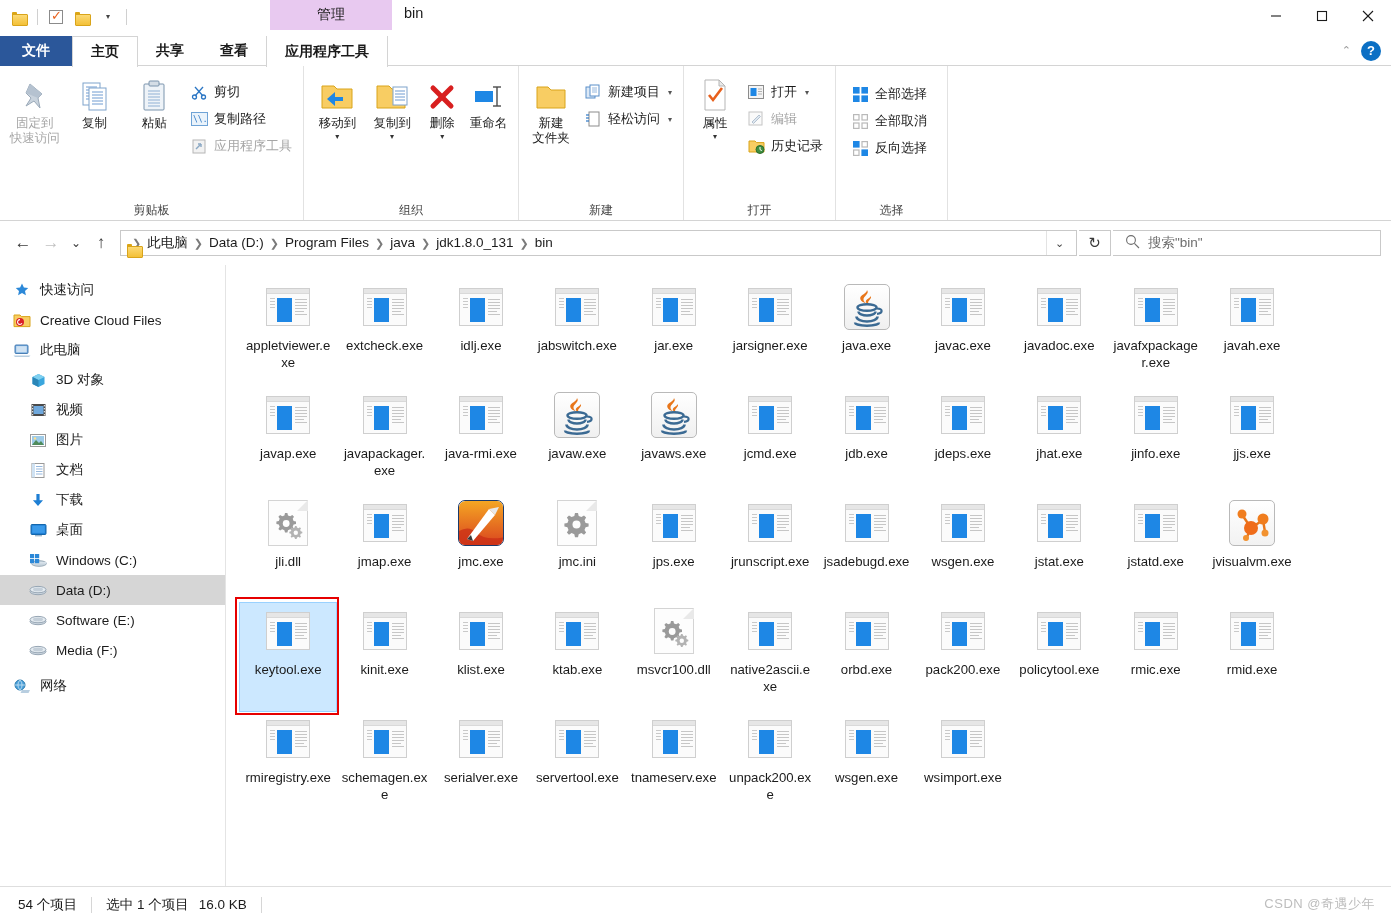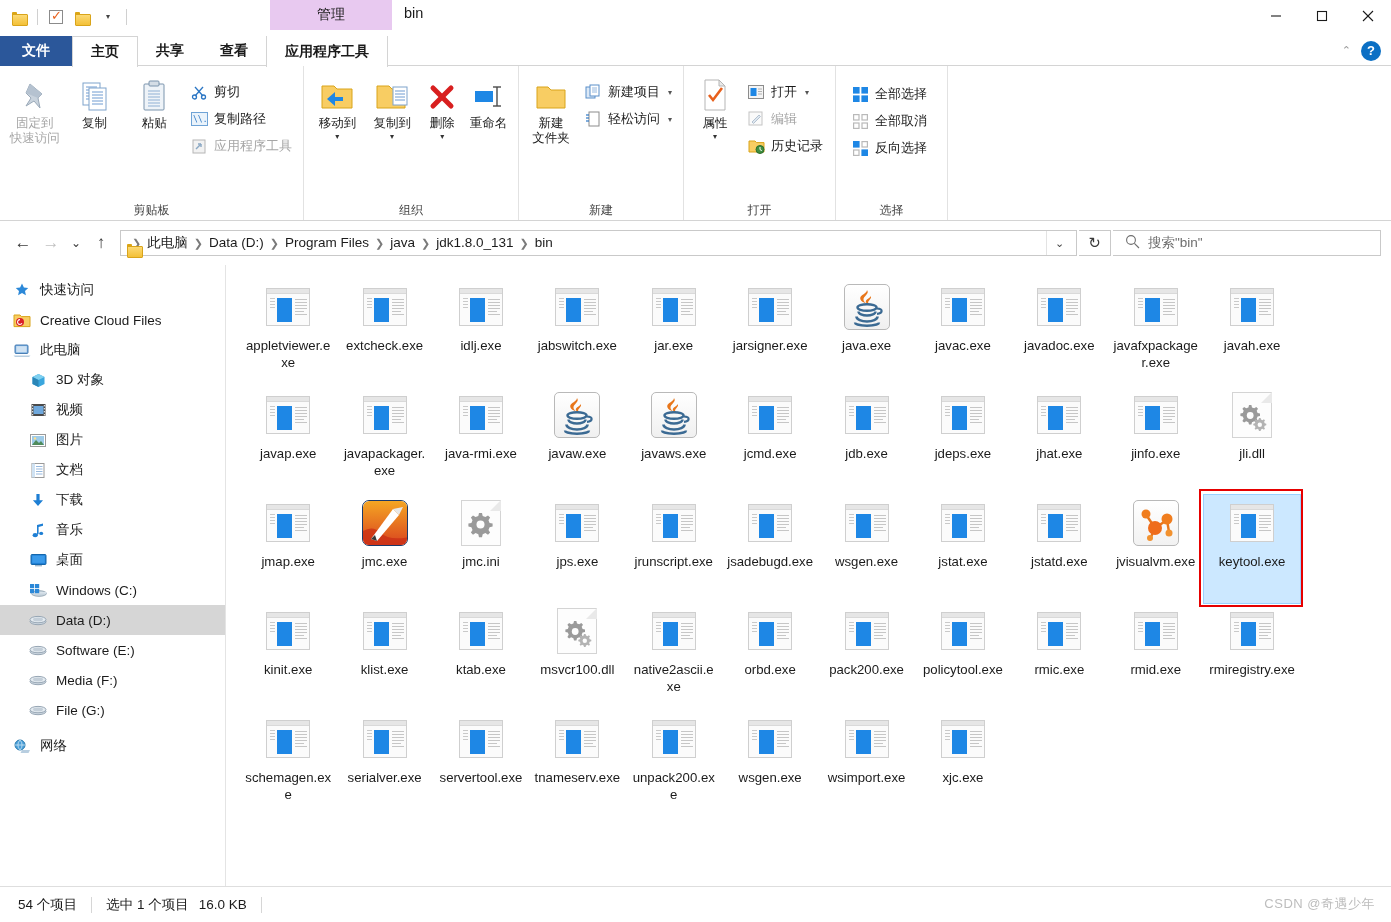--- a/index.html
+++ b/index.html
@@ -619,30 +619,20 @@
 
       <div class="navitem lvl2">
         <span class="nico">
           <svg width="14" height="15" viewBox="0 0 14 15">
               <path d="M5.4 1 h3.2 v6.2 h3.4 L7 13 1.9 7.2 h3.5 Z" fill="#1e7fd4"></path>
             </svg>
         </span>
         <span class="ntxt">下载</span>
       </div>
 
-      <div class="navitem lvl2">
-        <span class="nico">
-          <svg width="13" height="15" viewBox="0 0 13 15">
-              <path d="M5 12 V2 l6 -1.4 v2.2 L6.6 3.9 V11 Z" fill="#1e7fd4"></path>
-              <ellipse cx="3.2" cy="12.2" rx="2.6" ry="2.1" fill="#1e7fd4"></ellipse>
-              <ellipse cx="9.2" cy="10.4" rx="2" ry="1.7" fill="#1e7fd4"></ellipse>
-            </svg>
-        </span>
-        <span class="ntxt">音乐</span>
-      </div>
 
       <div class="navitem lvl2">
         <span class="nico">
           <svg width="17" height="14" viewBox="0 0 17 14">
               <rect x="1" y="1.5" width="15" height="10" rx="1" fill="#1e7fd4" stroke="#1466ab"></rect>
               <rect x="2.2" y="2.6" width="12.6" height="7.3" fill="#3a9aea"></rect>
               <rect x="5" y="12" width="7" height="1.4" fill="#9fb8ce"></rect>
             </svg>
         </span>
         <span class="ntxt">桌面</span>
@@ -690,30 +680,20 @@
         <span class="nico">
           <svg width="18" height="12" viewBox="0 0 18 12">
               <ellipse cx="9" cy="7.5" rx="8" ry="3.2" fill="#cfd9e2" stroke="#97a6b4"></ellipse>
               <ellipse cx="9" cy="5.6" rx="8" ry="3.2" fill="#e4ebf1" stroke="#97a6b4"></ellipse>
               <ellipse cx="9" cy="5.4" rx="5" ry="1.9" fill="#c3ced8"></ellipse>
             </svg>
         </span>
         <span class="ntxt">Media (F:)</span>
       </div>
 
-      <div class="navitem lvl2">
-        <span class="nico">
-          <svg width="18" height="12" viewBox="0 0 18 12">
-              <ellipse cx="9" cy="7.5" rx="8" ry="3.2" fill="#cfd9e2" stroke="#97a6b4"></ellipse>
-              <ellipse cx="9" cy="5.6" rx="8" ry="3.2" fill="#e4ebf1" stroke="#97a6b4"></ellipse>
-              <ellipse cx="9" cy="5.4" rx="5" ry="1.9" fill="#c3ced8"></ellipse>
-            </svg>
-        </span>
-        <span class="ntxt">File (G:)</span>
-      </div>
 
       <div class="navitem" style="margin-top:6px">
         <span class="nico">
           <svg width="18" height="15" viewBox="0 0 18 15">
               <circle cx="7" cy="6" r="5" fill="#4a9fd8" stroke="#2b7cb0"></circle>
               <path d="M2 6 h10 M7 1 a7 7 0 0 0 0 10 M7 1 a7 7 0 0 1 0 10" fill="none" stroke="#cfe6f5" stroke-width=".8"></path>
               <path d="M9 11 h8 l-1.5 3 H7.5 Z" fill="#b8cee0"></path>
             </svg>
         </span>
         <span class="ntxt">网络</span>
@@ -1122,20 +1102,40 @@
                 <div class="lft" style="top:19px"></div>
     <div class="ln" style="left:29px;top:11px;width:12px"></div>
     <div class="ln" style="left:29px;top:14px;width:12px"></div>
     <div class="ln" style="left:29px;top:17px;width:12px"></div>
     <div class="ln" style="left:29px;top:20px;width:12px"></div>
     <div class="ln" style="left:29px;top:23px;width:9px"></div>
     <div class="ln" style="left:29px;top:26px;width:12px"></div>
   </div>
             </div>
             <div class="nm">jinfo.exe</div>
+          </div>
+          <div class="cell">
+            <div class="iconwrap">
+              <div class="exeico">
+    <div class="win"></div>
+                <div class="bar"></div>
+    <div class="blue"></div>
+    <div class="lft" style="top:10px"></div>
+                <div class="lft" style="top:13px"></div>
+    <div class="lft" style="top:16px"></div>
+                <div class="lft" style="top:19px"></div>
+    <div class="ln" style="left:29px;top:11px;width:12px"></div>
+    <div class="ln" style="left:29px;top:14px;width:12px"></div>
+    <div class="ln" style="left:29px;top:17px;width:12px"></div>
+    <div class="ln" style="left:29px;top:20px;width:12px"></div>
+    <div class="ln" style="left:29px;top:23px;width:9px"></div>
+    <div class="ln" style="left:29px;top:26px;width:12px"></div>
+  </div>
+            </div>
+            <div class="nm">jjs.exe</div>
           </div>
           <div class="cell">
             <div class="iconwrap">
               <div class="dllico">
     <svg width="32" height="30" viewBox="0 0 32 30" style="position:absolute;left:3px;top:8px">
       <g fill="#9a9a9a">
         <path d="M13 4 l2.4 0 .6 2.4 2.2 .9 2.1 -1.3 1.7 1.7 -1.3 2.1 .9 2.2 2.4 .6 0 2.4 -2.4 .6 -.9 2.2 1.3 2.1 -1.7 1.7 -2.1 -1.3 -2.2 .9 -.6 2.4 -2.4 0 -.6 -2.4 -2.2 -.9 -2.1 1.3 -1.7 -1.7 1.3 -2.1 -.9 -2.2 -2.4 -.6 0 -2.4 2.4 -.6 .9 -2.2 -1.3 -2.1 1.7 -1.7 2.1 1.3 2.2 -.9 Z"></path>
       </g>
       <circle cx="14.2" cy="14.5" r="3.4" fill="#fdfdfd"></circle>
       <g fill="#b3b3b3">
@@ -1711,40 +1711,20 @@
     <div class="ln" style="left:29px;top:11px;width:12px"></div>
     <div class="ln" style="left:29px;top:14px;width:12px"></div>
     <div class="ln" style="left:29px;top:17px;width:12px"></div>
     <div class="ln" style="left:29px;top:20px;width:12px"></div>
     <div class="ln" style="left:29px;top:23px;width:9px"></div>
     <div class="ln" style="left:29px;top:26px;width:12px"></div>
   </div>
             </div>
             <div class="nm">wsimport.exe</div>
           </div>
-          <div class="cell">
-            <div class="iconwrap">
-              <div class="exeico">
-    <div class="win"></div>
-                <div class="bar"></div>
-    <div class="blue"></div>
-    <div class="lft" style="top:10px"></div>
-                <div class="lft" style="top:13px"></div>
-    <div class="lft" style="top:16px"></div>
-                <div class="lft" style="top:19px"></div>
-    <div class="ln" style="left:29px;top:11px;width:12px"></div>
-    <div class="ln" style="left:29px;top:14px;width:12px"></div>
-    <div class="ln" style="left:29px;top:17px;width:12px"></div>
-    <div class="ln" style="left:29px;top:20px;width:12px"></div>
-    <div class="ln" style="left:29px;top:23px;width:9px"></div>
-    <div class="ln" style="left:29px;top:26px;width:12px"></div>
-  </div>
-            </div>
-            <div class="nm">xjc.exe</div>
-          </div>
         </div>
     </div>
   </div>
 
   <div class="statusbar">
     <span class="st">54 个项目</span>
     <span class="st-sep"></span>
     <span class="st">选中 1 个项目</span>
     <span class="st" style="margin-left:10px">16.0 KB</span>
     <span class="st-sep"></span>

